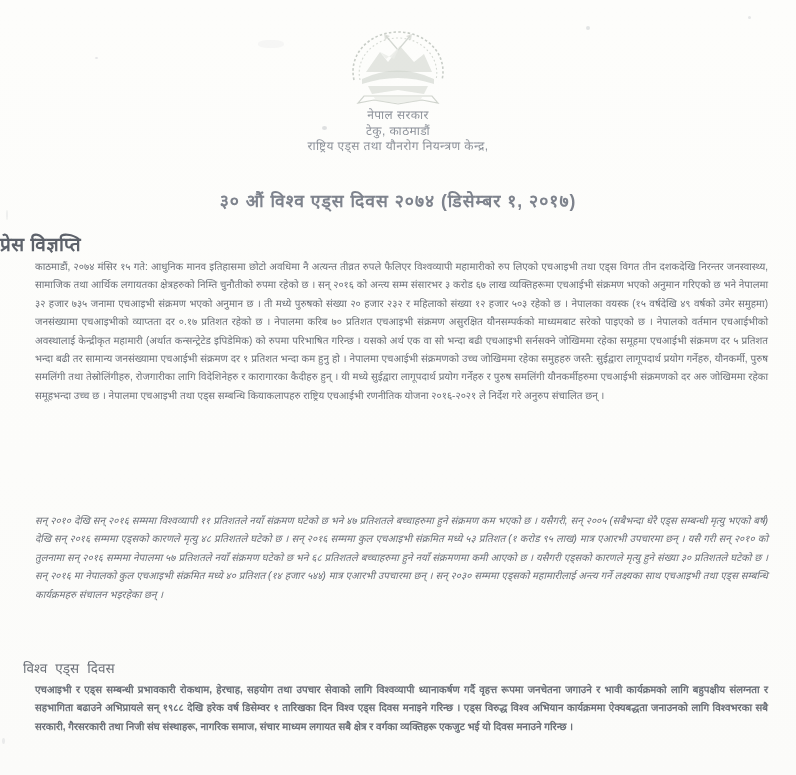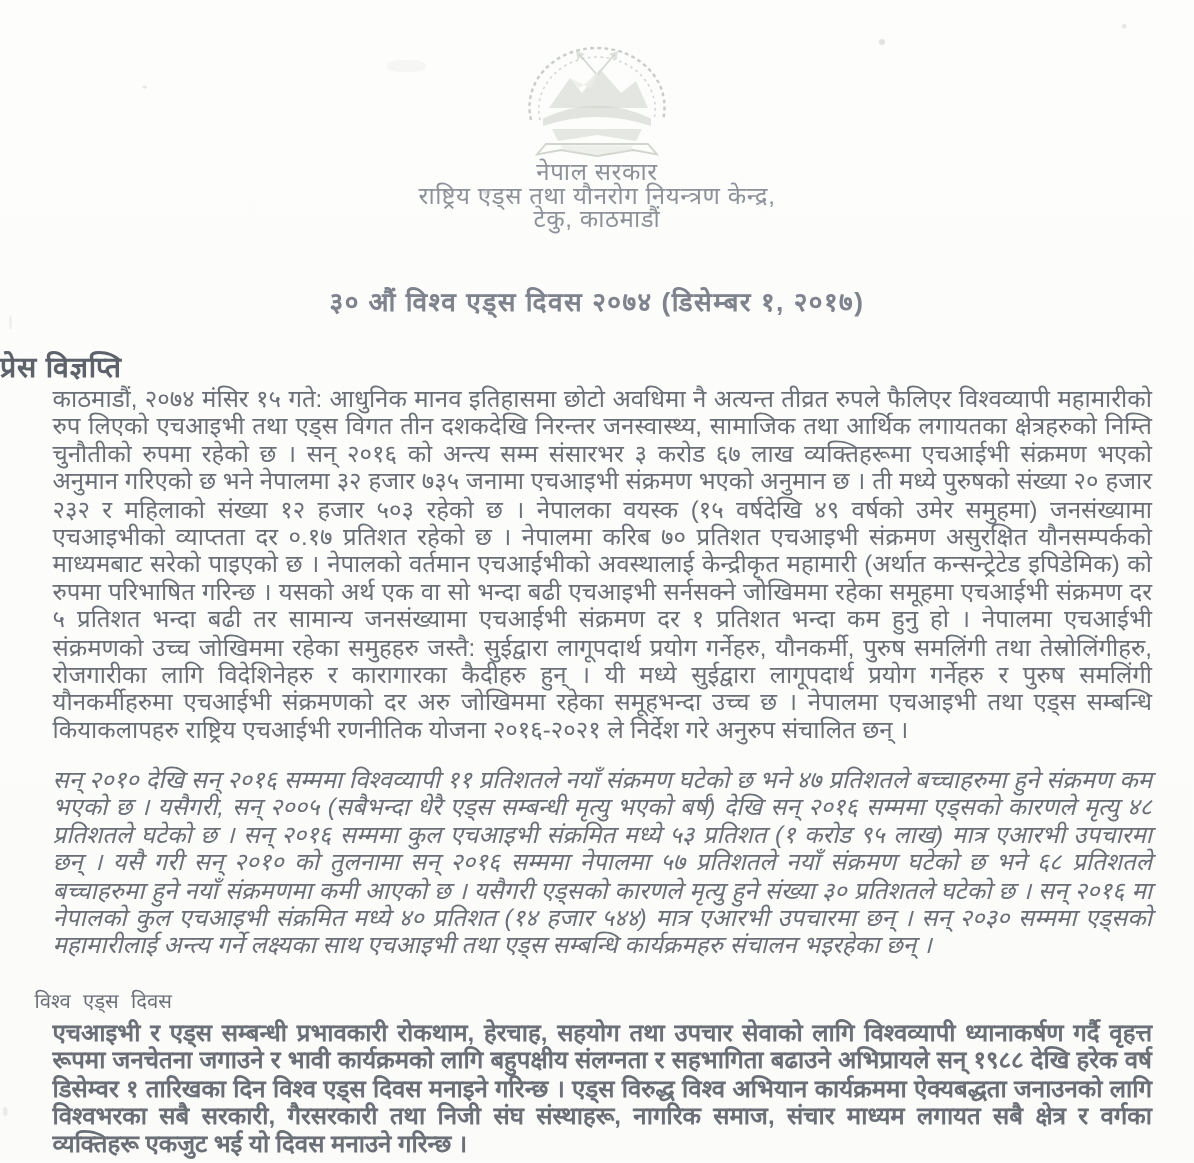--- a/index.html
+++ b/index.html
@@ -15,38 +15,38 @@
   }
   
   .emblem-wrap{
     position:absolute;top:22px;left:0;width:100%;
     display:flex;justify-content:center;
   }
   .emblem-wrap svg{opacity:.8;}
   .letterhead{
     position:absolute;top:108px;left:0;width:100%;
     text-align:center;color:#8d929a;
-    line-height:15.5px;font-size:16px;letter-spacing:.4px;
+    line-height:15.5px;font-size:12px;letter-spacing:.4px;
   }
   .letterhead .lh-line{position:relative;}
   
   .doc-title{
     position:absolute;top:188px;left:0;width:100%;
     text-align:center;color:#7e838d;
     font-size:17.5px;letter-spacing:1px;font-weight:700;
   }
   .press-heading{
     position:absolute;top:231px;left:0;width:100%;
     text-align:left;color:#5d626b;
     font-size:19px;font-weight:700;letter-spacing:.5px;
   }
   
   .body-text{
     position:absolute;left:35px;width:733px;
-    color:#6b7078;font-size:16px;line-height:18.4px;
+    color:#6b7078;font-size:10px;line-height:18.4px;
     text-align:justify;text-justify:inter-word;
   }
   .para-1{top:258px;}
   .para-2{top:512px;font-style:italic;}
   .section-heading{
     position:absolute;left:23px;top:661px;
     color:#6b7078;font-size:13.5px;line-height:18px;
     font-weight:400;
     font-family:Liberation Mono, monospace;
   }
@@ -86,22 +86,22 @@
 
           <path d="M30,74 L98,74 L104,81 L88,78 L64,82 L40,78 L24,81 Z" fill="none" stroke="#bcc2ba" stroke-width="1.2" opacity="0.85"></path>
           <path d="M40,75 L88,75 L86,79 L64,81 L42,79 Z" fill="#d8dbd3" opacity="0.5"></path>
         </g>
       </svg>
     </span>
   </div>
 
   <div class="letterhead">
     <div class="lh-line">नेपाल सरकार</div>
+    <div class="lh-line">टेकु, काठमाडौं</div>
     <div class="lh-line">राष्ट्रिय एड्स तथा यौनरोग नियन्त्रण केन्द्र,</div>
-    <div class="lh-line">टेकु, काठमाडौं</div>
   </div>
 
   <div class="doc-title">३० औं विश्व एड्स दिवस २०७४ (डिसेम्बर १, २०१७)</div>
 
   <div class="press-heading">प्रेस विज्ञप्ति</div>
 
   <div class="body-text para-1">काठमाडौं, २०७४ मंसिर १५ गते: आधुनिक मानव इतिहासमा छोटो अवधिमा नै अत्यन्त तीव्रत रुपले फैलिएर विश्वव्यापी महामारीको रुप लिएको  एचआइभी तथा एड्स विगत तीन दशकदेखि निरन्तर जनस्वास्थ्य, सामाजिक तथा आर्थिक लगायतका क्षेत्रहरुको निम्ति चुनौतीको रुपमा रहेको छ । सन् २०१६ को अन्त्य सम्म संसारभर ३ करोड ६७ लाख व्यक्तिहरूमा एचआईभी संक्रमण भएको अनुमान गरिएको छ भने नेपालमा ३२ हजार ७३५ जनामा एचआइभी संक्रमण भएको अनुमान छ । ती मध्ये पुरुषको संख्या २० हजार २३२ र महिलाको संख्या १२ हजार ५०३ रहेको छ । नेपालका वयस्क (१५ वर्षदेखि ४९ वर्षको उमेर समुहमा) जनसंख्यामा एचआइभीको व्याप्तता दर ०.१७ प्रतिशत रहेको छ । नेपालमा करिब ७० प्रतिशत एचआइभी संक्रमण असुरक्षित यौनसम्पर्कको माध्यमबाट सरेको पाइएको छ । नेपालको वर्तमान एचआईभीको अवस्थालाई केन्द्रीकृत महामारी (अर्थात कन्सन्ट्रेटेड इपिडेमिक) को रुपमा परिभाषित गरिन्छ ।  यसको अर्थ एक वा सो भन्दा बढी एचआइभी सर्नसक्ने जोखिममा रहेका समूहमा एचआईभी संक्रमण दर ५ प्रतिशत भन्दा बढी तर सामान्य जनसंख्यामा एचआईभी संक्रमण दर १ प्रतिशत भन्दा कम हुनु हो । नेपालमा एचआईभी संक्रमणको उच्च जोखिममा रहेका समुहहरु जस्तै: सुईद्वारा लागूपदार्थ प्रयोग गर्नेहरु, यौनकर्मी, पुरुष समलिंगी तथा तेस्रोलिंगीहरु, रोजगारीका लागि विदेशिनेहरु र कारागारका कैदीहरु हुन् । यी मध्ये सुईद्वारा लागूपदार्थ प्रयोग गर्नेहरु र पुरुष समलिंगी यौनकर्मीहरुमा एचआईभी संक्रमणको दर अरु जोखिममा रहेका समूहभन्दा उच्च छ । नेपालमा एचआइभी तथा एड्स सम्बन्धि कियाकलापहरु राष्ट्रिय एचआईभी रणनीतिक योजना २०१६-२०२१ ले निर्देश गरे अनुरुप संचालित छन् ।</div>
 
   <div class="body-text para-2">सन् २०१० देखि सन् २०१६ सम्ममा विश्वव्यापी ११ प्रतिशतले नयाँ संक्रमण घटेको छ भने ४७ प्रतिशतले बच्चाहरुमा हुने संक्रमण कम भएको छ । यसैगरी, सन् २००५ (सबैभन्दा धेरै एड्स सम्बन्धी मृत्यु भएको बर्ष) देखि सन् २०१६ सम्ममा एड्सको कारणले मृत्यु ४८ प्रतिशतले घटेको छ । सन् २०१६ सम्ममा कुल एचआइभी संक्रमित मध्ये ५३ प्रतिशत (१ करोड ९५ लाख) मात्र एआरभी उपचारमा छन् । यसै गरी सन् २०१० को तुलनामा सन् २०१६ सम्ममा नेपालमा ५७ प्रतिशतले नयाँ संक्रमण घटेको छ भने ६८ प्रतिशतले बच्चाहरुमा हुने नयाँ संक्रमणमा कमी आएको छ । यसैगरी एड्सको कारणले मृत्यु हुने संख्या ३० प्रतिशतले घटेको छ । सन् २०१६ मा नेपालको कुल एचआइभी संक्रमित मध्ये ४० प्रतिशत (१४ हजार ५४४) मात्र एआरभी उपचारमा छन् । सन् २०३० सम्ममा एड्सको महामारीलाई अन्त्य गर्ने लक्ष्यका साथ एचआइभी तथा एड्स सम्बन्धि कार्यक्रमहरु संचालन भइरहेका छन् ।</div>
 

